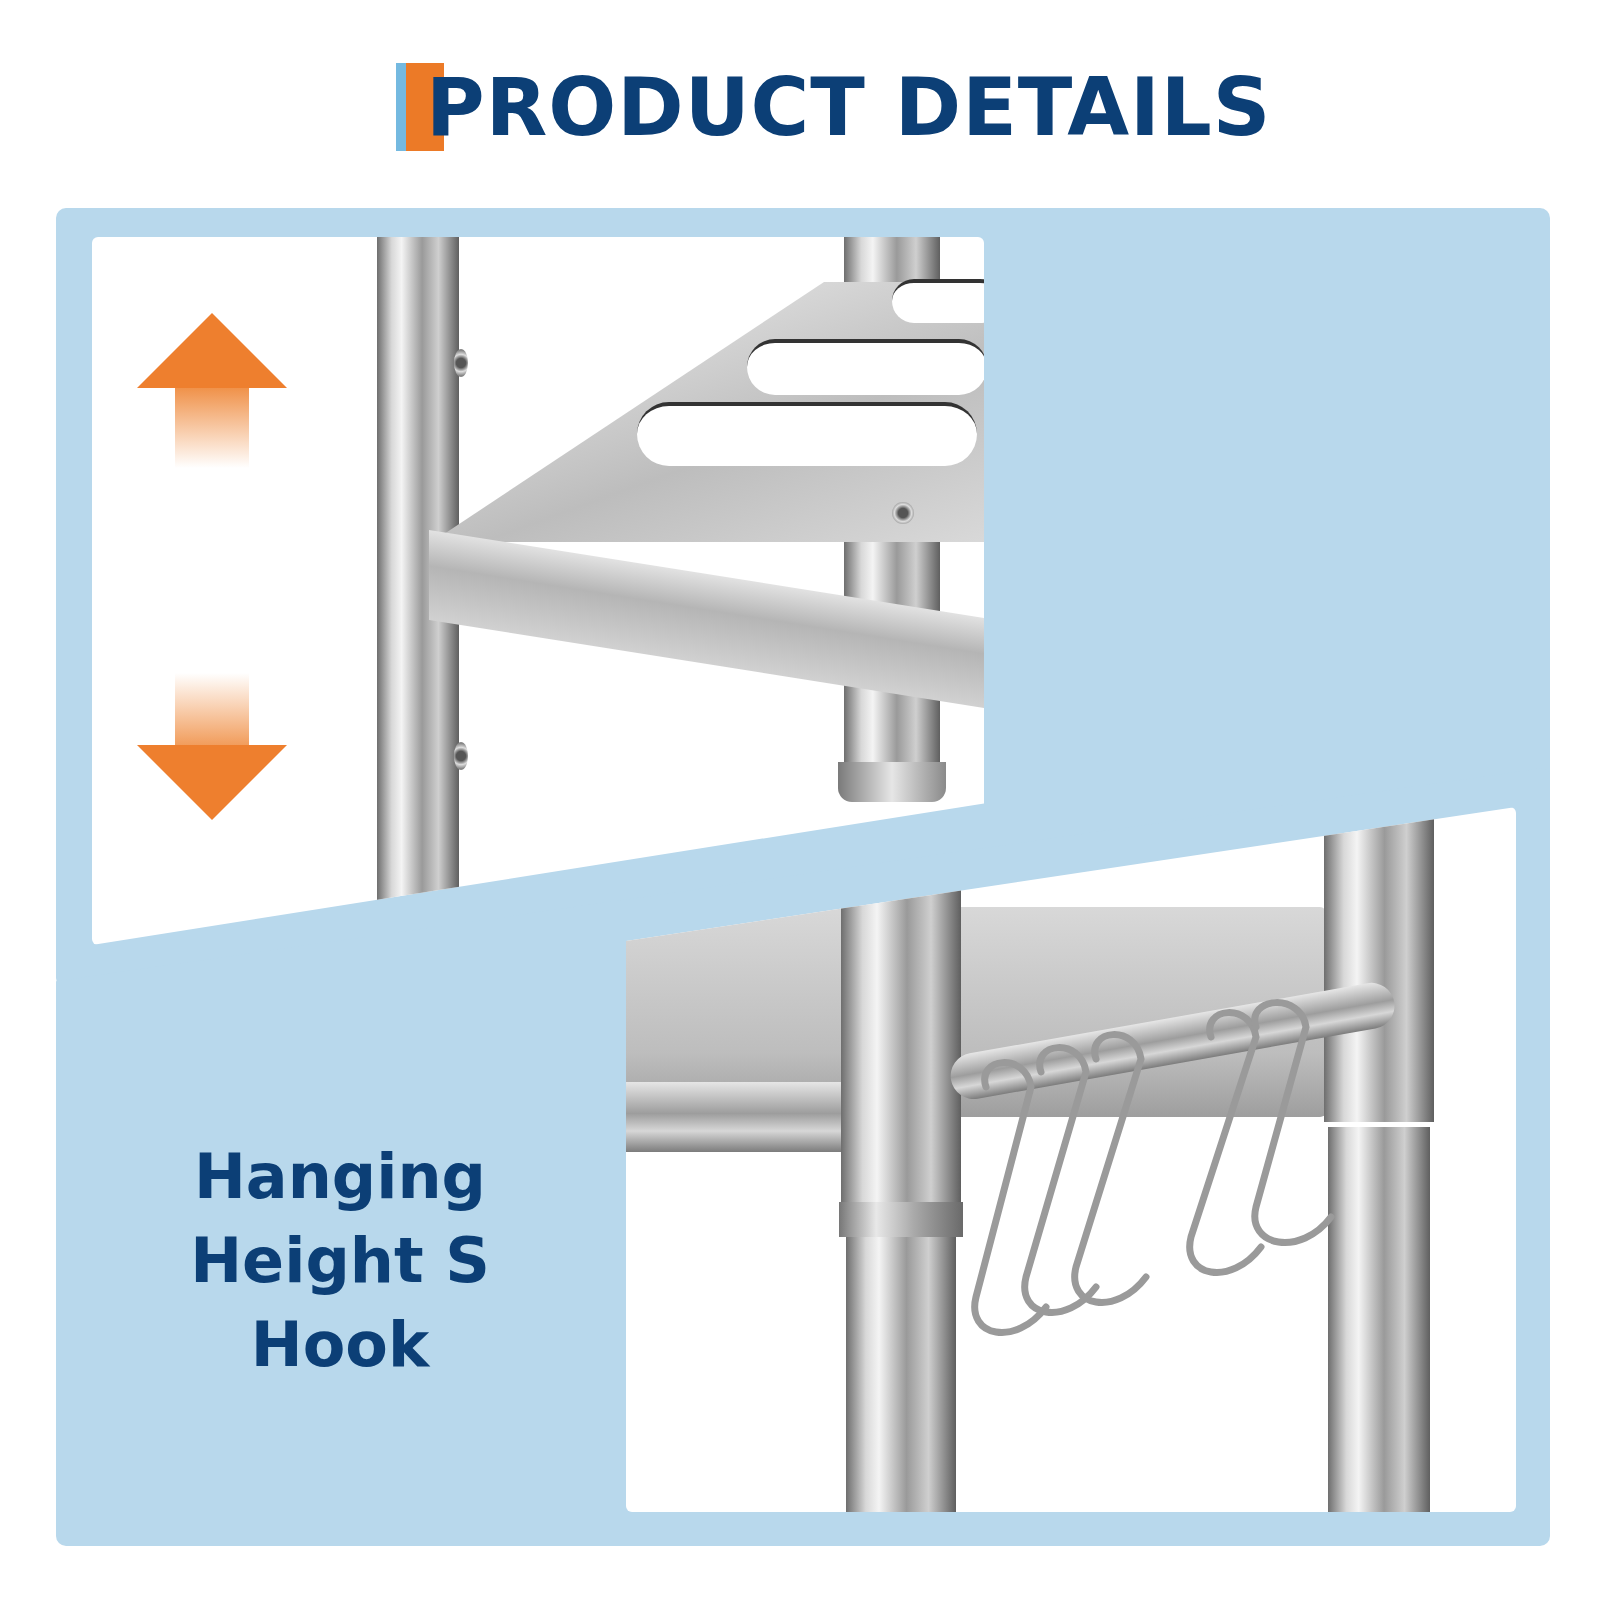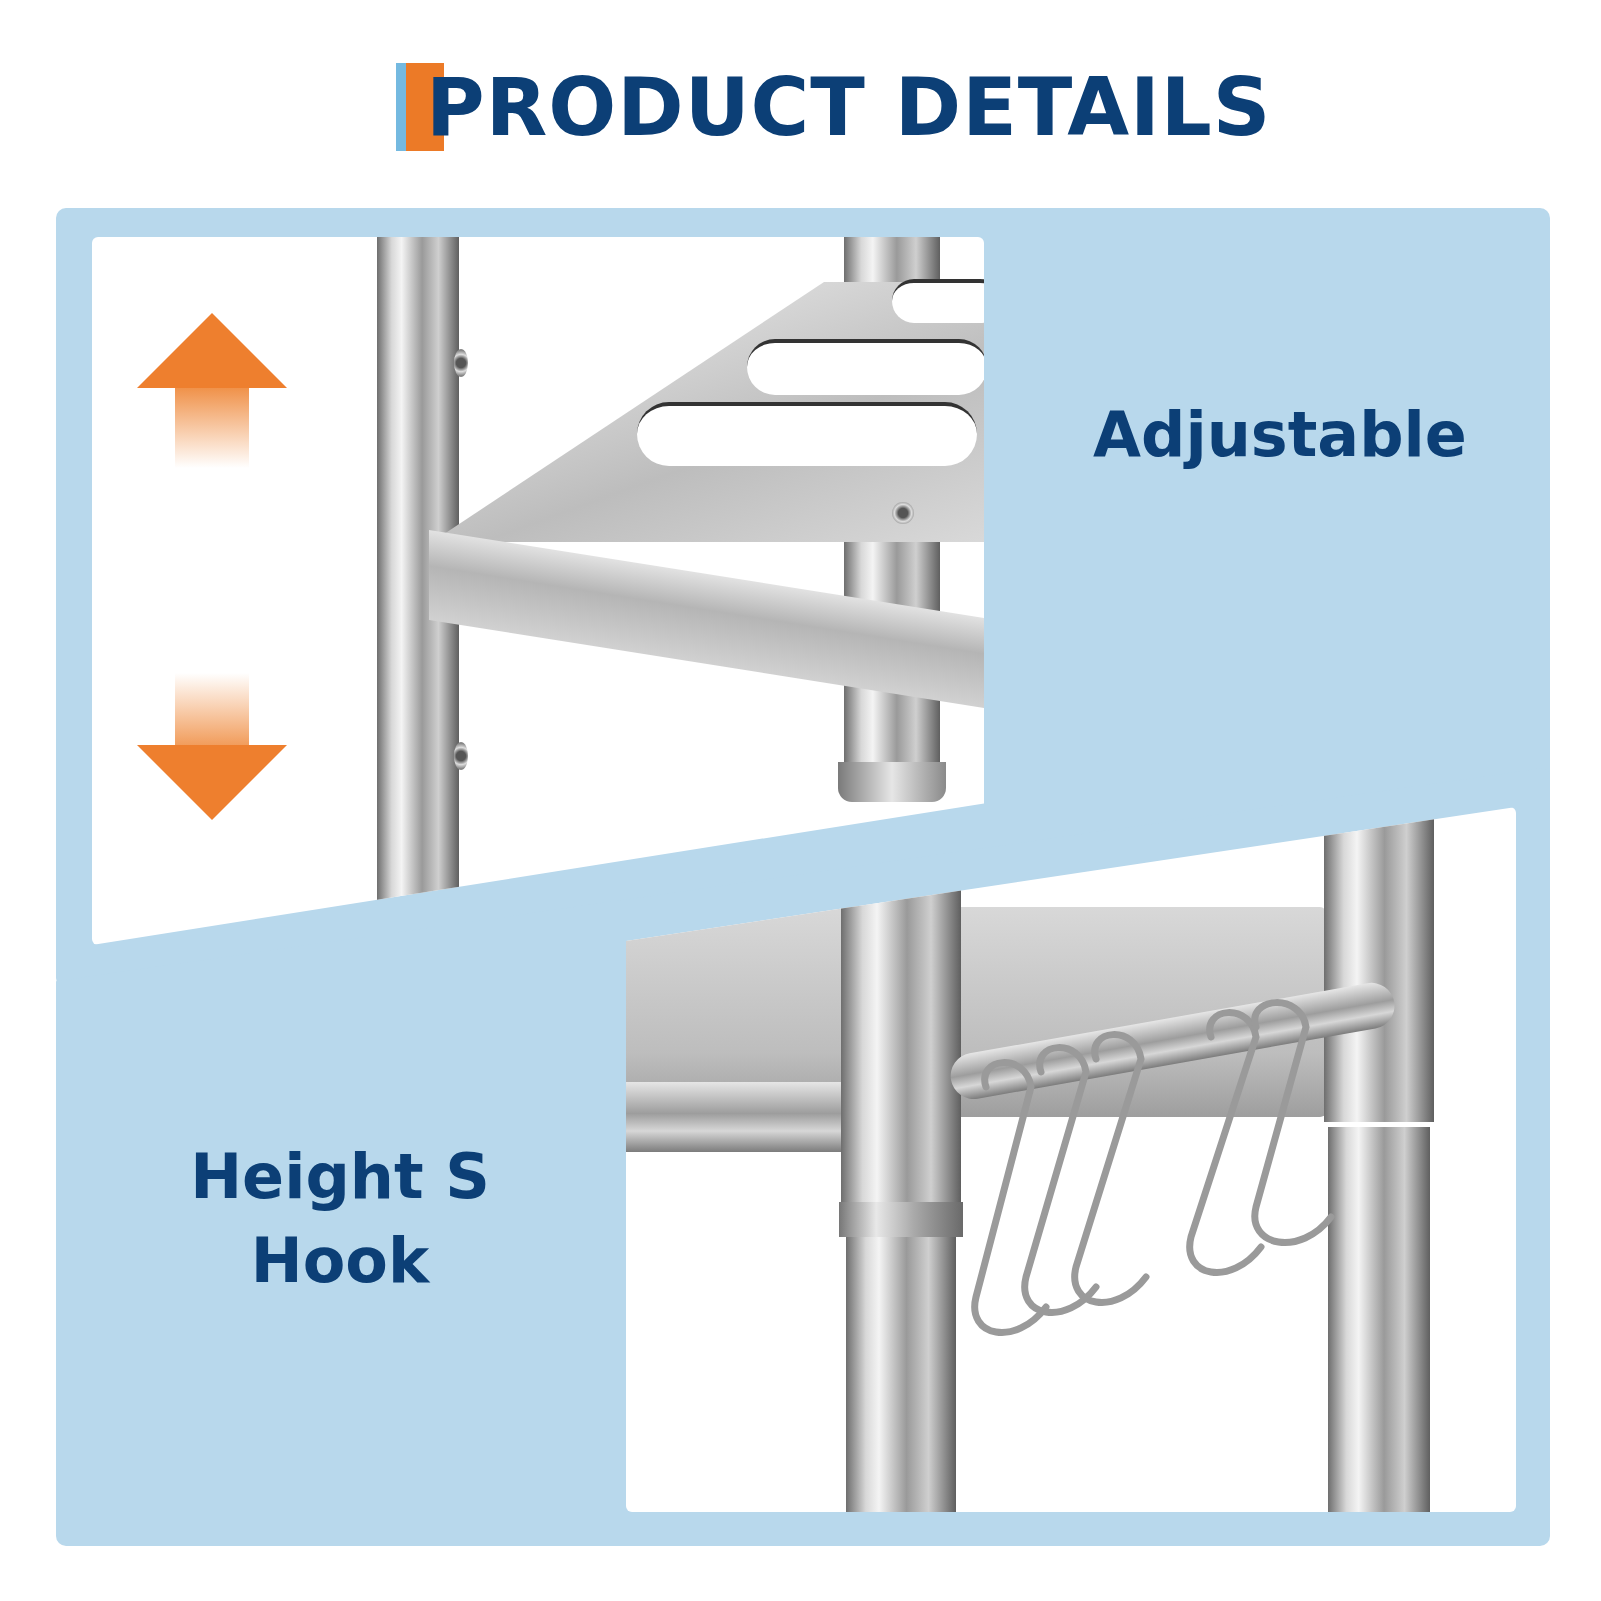--- a/index.html
+++ b/index.html
@@ -68,21 +68,20 @@
     <div class="arrow-head-up" style="top:0;"></div>
     <div class="arrow-stem" style="top:75px; height:80px; background:linear-gradient(180deg,#f0924a,rgba(255,255,255,0));"></div>
   </div>
   <div class="arrow" style="left:45px; top:436px; height:150px;">
     <div class="arrow-stem" style="top:0; height:80px; background:linear-gradient(0deg,#f0924a,rgba(255,255,255,0));"></div>
     <div style="position:absolute; left:0; top:72px; width:0; height:0; border-left:75px solid transparent; border-right:75px solid transparent; border-top:75px solid #ee7f2e;"></div>
   </div>
 </div>
 
 <div class="feature-text" style="left:1000px; top:393px; width:560px;">
-  <div>Adjustable</div>
 </div>
 
 <div class="photo-bottom">
   <div class="tray" style="left:0; top:100px; width:700px; height:210px;"></div>
   <div class="hook-rod" style="left:0; top:275px; width:230px; height:70px; transform:rotate(0deg); border-radius:0;"></div>
 
   <div class="pole" style="left:215px; top:60px; width:120px; height:360px;"></div>
   <div class="pole" style="left:220px; top:425px; width:110px; height:290px;"></div>
   <div class="sleeve" style="left:213px; top:395px; width:124px; height:35px;"></div>
 
@@ -96,14 +95,15 @@
       <path d="M30 90 C 20 60, 70 55, 75 90 L 20 300 C 10 340, 60 350, 90 310"></path>
       <path d="M85 75 C 75 45, 125 40, 130 75 L 70 280 C 60 320, 110 330, 140 290"></path>
       <path d="M140 62 C 130 32, 180 27, 185 62 L 120 270 C 110 310, 160 320, 190 280"></path>
       <path d="M255 40 C 245 10, 295 5, 300 40 L 235 240 C 225 280, 275 290, 305 250"></path>
       <path d="M300 30 C 290 0, 345 -5, 350 30 L 300 210 C 290 250, 345 260, 375 220"></path>
     </g>
   </svg>
 </div>
 
 <div class="feature-text" style="left:100px; top:1135px; width:480px;">
+  <div>Hanging</div>
   <div>Height S Hook</div>
 </div>
 
 </body></html>

